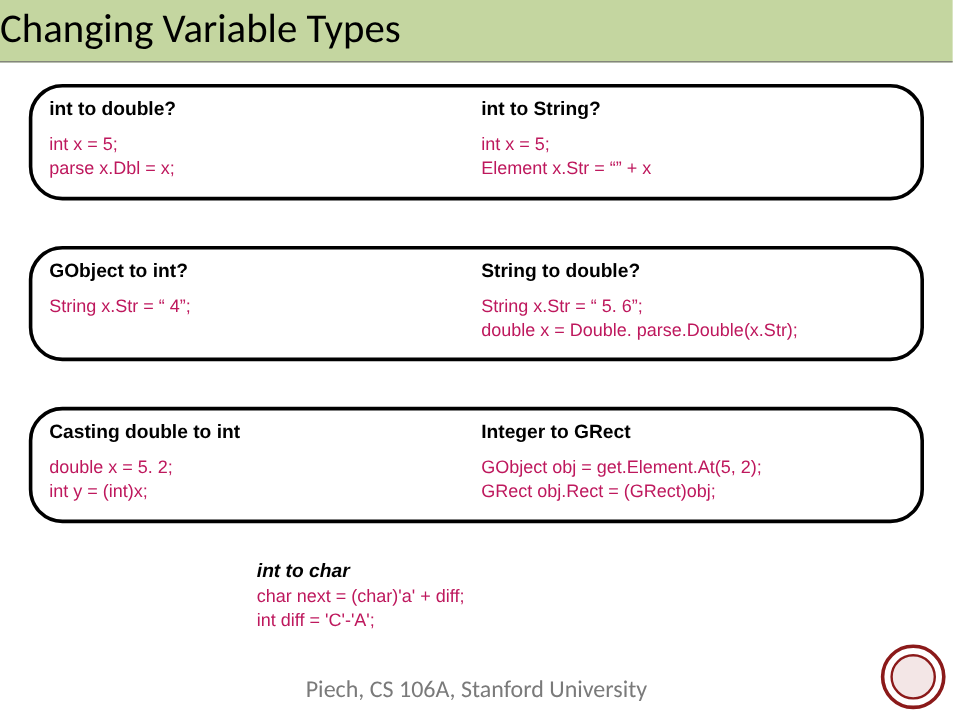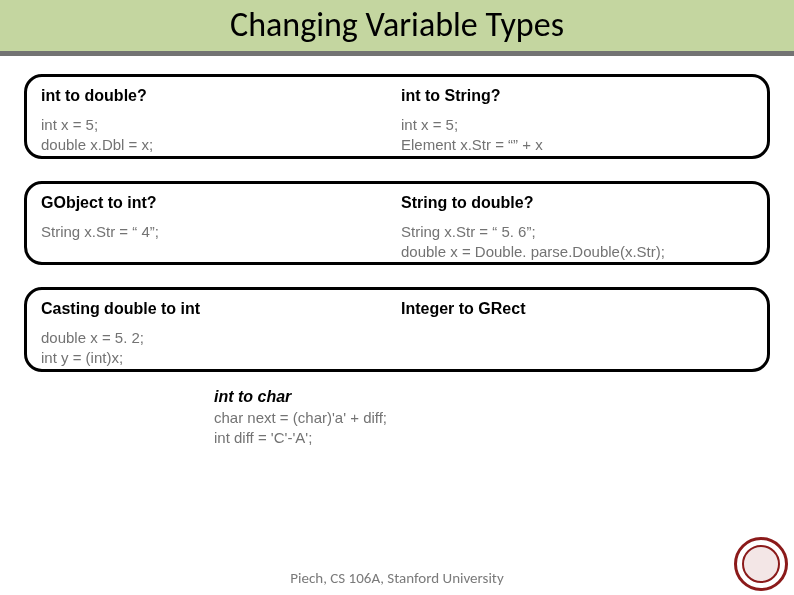--- a/index.html
+++ b/index.html
@@ -7,68 +7,68 @@
     width: 794px;
     height: 595px;
     font-family: Arial, Helvetica, sans-serif;
     background: #fff;
     position: relative;
     overflow: hidden;
   }
   .title-bar {
     width: 100%;
     background: #c4d6a0;
-    border-bottom: 5px solid #737373;
-    text-align: center;
+    border-bottom: 1px solid #737373;
+    text-align: left;
     padding: 4px 0 6px 0;
   }
   .title-bar h1 {
     font-family: "Calibri", "Segoe UI", sans-serif;
     font-weight: 400;
     font-size: 34px;
     color: #000;
   }
   .content {
     padding: 18px 24px 0 24px;
   }
   .card {
     border: 3px solid #000;
-    border-radius: 18px;
-    padding: 10px 14px 0 14px;
-    margin-bottom: 22px;
+    border-radius: 28px;
+    padding: 10px 14px 12px 14px;
+    margin-bottom: 38px;
     display: flex;
   }
   .col {
     flex: 1;
   }
   .col + .col { padding-left: 8px; }
   .hdr {
     font-weight: bold;
     font-size: 16px;
     margin-bottom: 10px;
     color: #000;
   }
   .code {
     font-size: 15px;
     line-height: 1.35;
-    color: #737373;
+    color: #be185d;
   }
   .bottom-block {
     margin-left: 190px;
     margin-top: -6px;
   }
   .bottom-block .hdr { margin-bottom: 2px; font-style: italic; }
   .footer {
     position: absolute;
     bottom: 8px;
     left: 0;
     width: 100%;
     text-align: center;
     font-family: "Calibri", "Segoe UI", sans-serif;
-    font-size: 15px;
+    font-size: 20px;
     color: #7a7a7a;
   }
   .seal {
     position: absolute;
     right: 6px;
     bottom: 4px;
     width: 54px;
     height: 54px;
   }
   .seal-outer {
@@ -91,21 +91,21 @@
   <h1>Changing Variable Types</h1>
 </div>
 
 <div class="content">
 
   <div class="card">
     <div class="col">
       <div class="hdr">int to double?</div>
       <div class="code">
         <div>int x = 5;</div>
-        <div>double x.Dbl = x;</div>
+        <div>parse x.Dbl = x;</div>
       </div>
     </div>
     <div class="col">
       <div class="hdr">int to String?</div>
       <div class="code">
         <div>int x = 5;</div>
         <div>Element x.Str = “” + x</div>
       </div>
     </div>
   </div>
@@ -129,20 +129,24 @@
   <div class="card">
     <div class="col">
       <div class="hdr">Casting double to int</div>
       <div class="code">
         <div>double x = 5. 2;</div>
         <div>int y = (int)x;</div>
       </div>
     </div>
     <div class="col">
       <div class="hdr">Integer to GRect</div>
+      <div class="code">
+        <div>GObject obj = get.Element.At(5, 2);</div>
+        <div>GRect obj.Rect = (GRect)obj;</div>
+      </div>
     </div>
   </div>
 
   <div class="bottom-block">
     <div class="hdr">int to char</div>
     <div class="code">
       <div>char next = (char)'a' + diff;</div>
       <div>int diff = 'C'-'A';</div>
     </div>
   </div>

